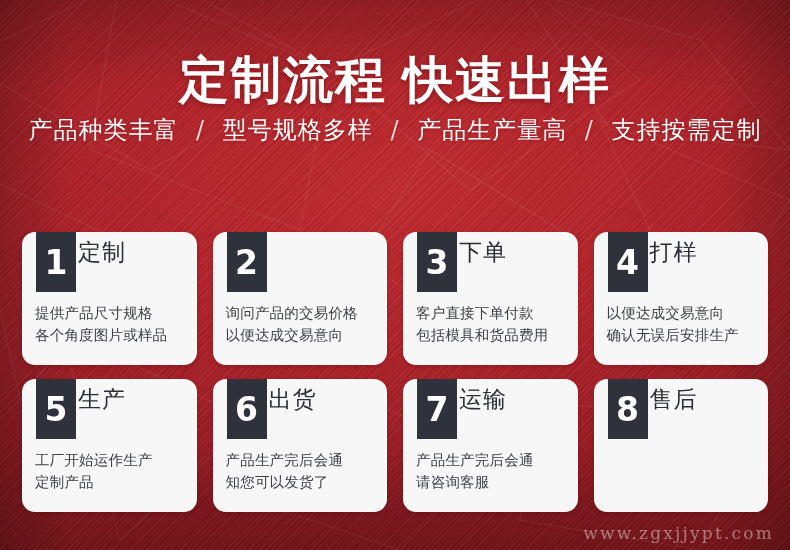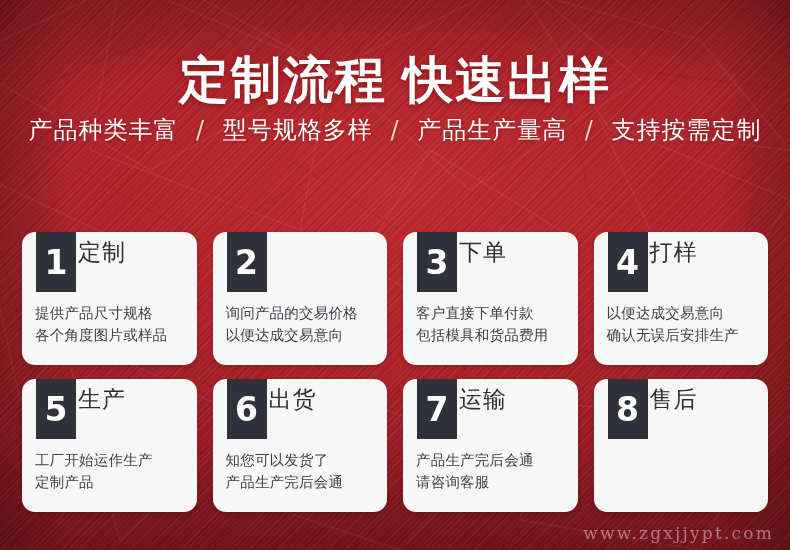--- a/index.html
+++ b/index.html
@@ -285,22 +285,22 @@
     </div>
 
     <div class="card">
       <div class="card-head">
         <div class="badge">
           <span class="badge-num">6</span>
         </div>
         <div class="card-title">出货</div>
       </div>
       <div class="card-desc">
+        <div>产品生产完后会通</div>
         <div>知您可以发货了</div>
-        <div>产品生产完后会通</div>
       </div>
     </div>
 
     <div class="card">
       <div class="card-head">
         <div class="badge">
           <span class="badge-num">7</span>
         </div>
         <div class="card-title">运输</div>
       </div>

